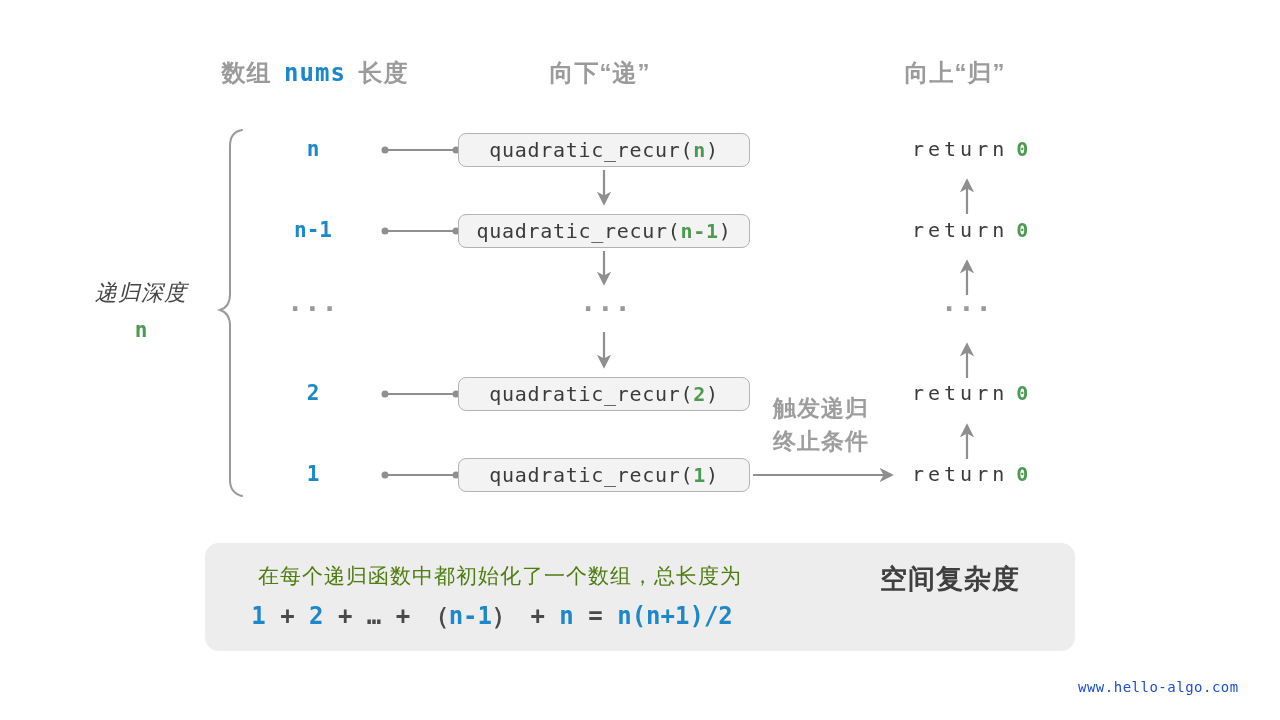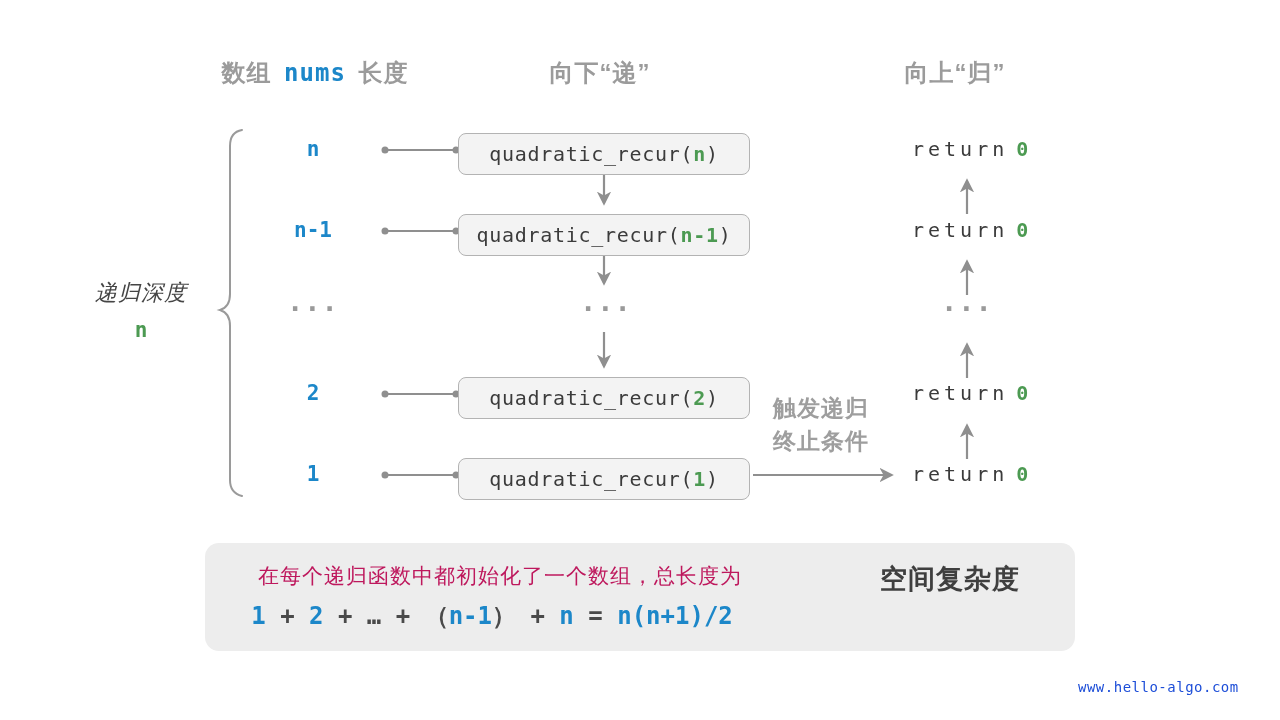--- a/index.html
+++ b/index.html
@@ -31,21 +31,21 @@
 
   
   .size-label {
     position:absolute; left:313px; transform:translateX(-50%);
     font-family:"DejaVu Sans Mono", monospace; font-weight:bold;
     font-size:21px; color:#1c87c9; white-space:nowrap;
   }
 
   
   .call-box {
-    position:absolute; left:458px; width:292px; height:42px; box-sizing:border-box;
+    position:absolute; left:458px; width:292px; height:34px; box-sizing:border-box;
     background:#f3f3f3; border:1.5px solid #b3b3b3; border-radius:8px;
     display:flex; align-items:center; justify-content:center;
     font-family:"DejaVu Sans Mono", monospace; font-size:20px; color:#3b3b3b;
     letter-spacing:0.7px; white-space:nowrap;
   }
   .call-box .arg { color:#4c9a52; font-weight:bold; }
 
   
   .return-line {
     position:absolute; left:912px;
@@ -69,21 +69,21 @@
     letter-spacing:1px;
   }
 
   
   .summary-box {
     position:absolute; left:205px; top:543px; width:870px; height:108px;
     background:#ededed; border-radius:14px;
   }
   .summary-desc {
     position:absolute; left:500px; top:562px; transform:translateX(-50%);
-    font-size:21px; color:#be185d; white-space:nowrap; letter-spacing:1px;
+    font-size:21px; color:#4d7c0f; white-space:nowrap; letter-spacing:1px;
   }
   .formula {
     position:absolute; left:492px; top:600px; transform:translateX(-50%);
     font-family:"DejaVu Sans Mono", monospace; font-weight:bold;
     font-size:24px; color:#4a4a4a; white-space:nowrap;
   }
   .formula .f-b { color:#1c87c9; }
 
   .complexity-title {
     position:absolute; left:950px; top:561px; transform:translateX(-50%);

